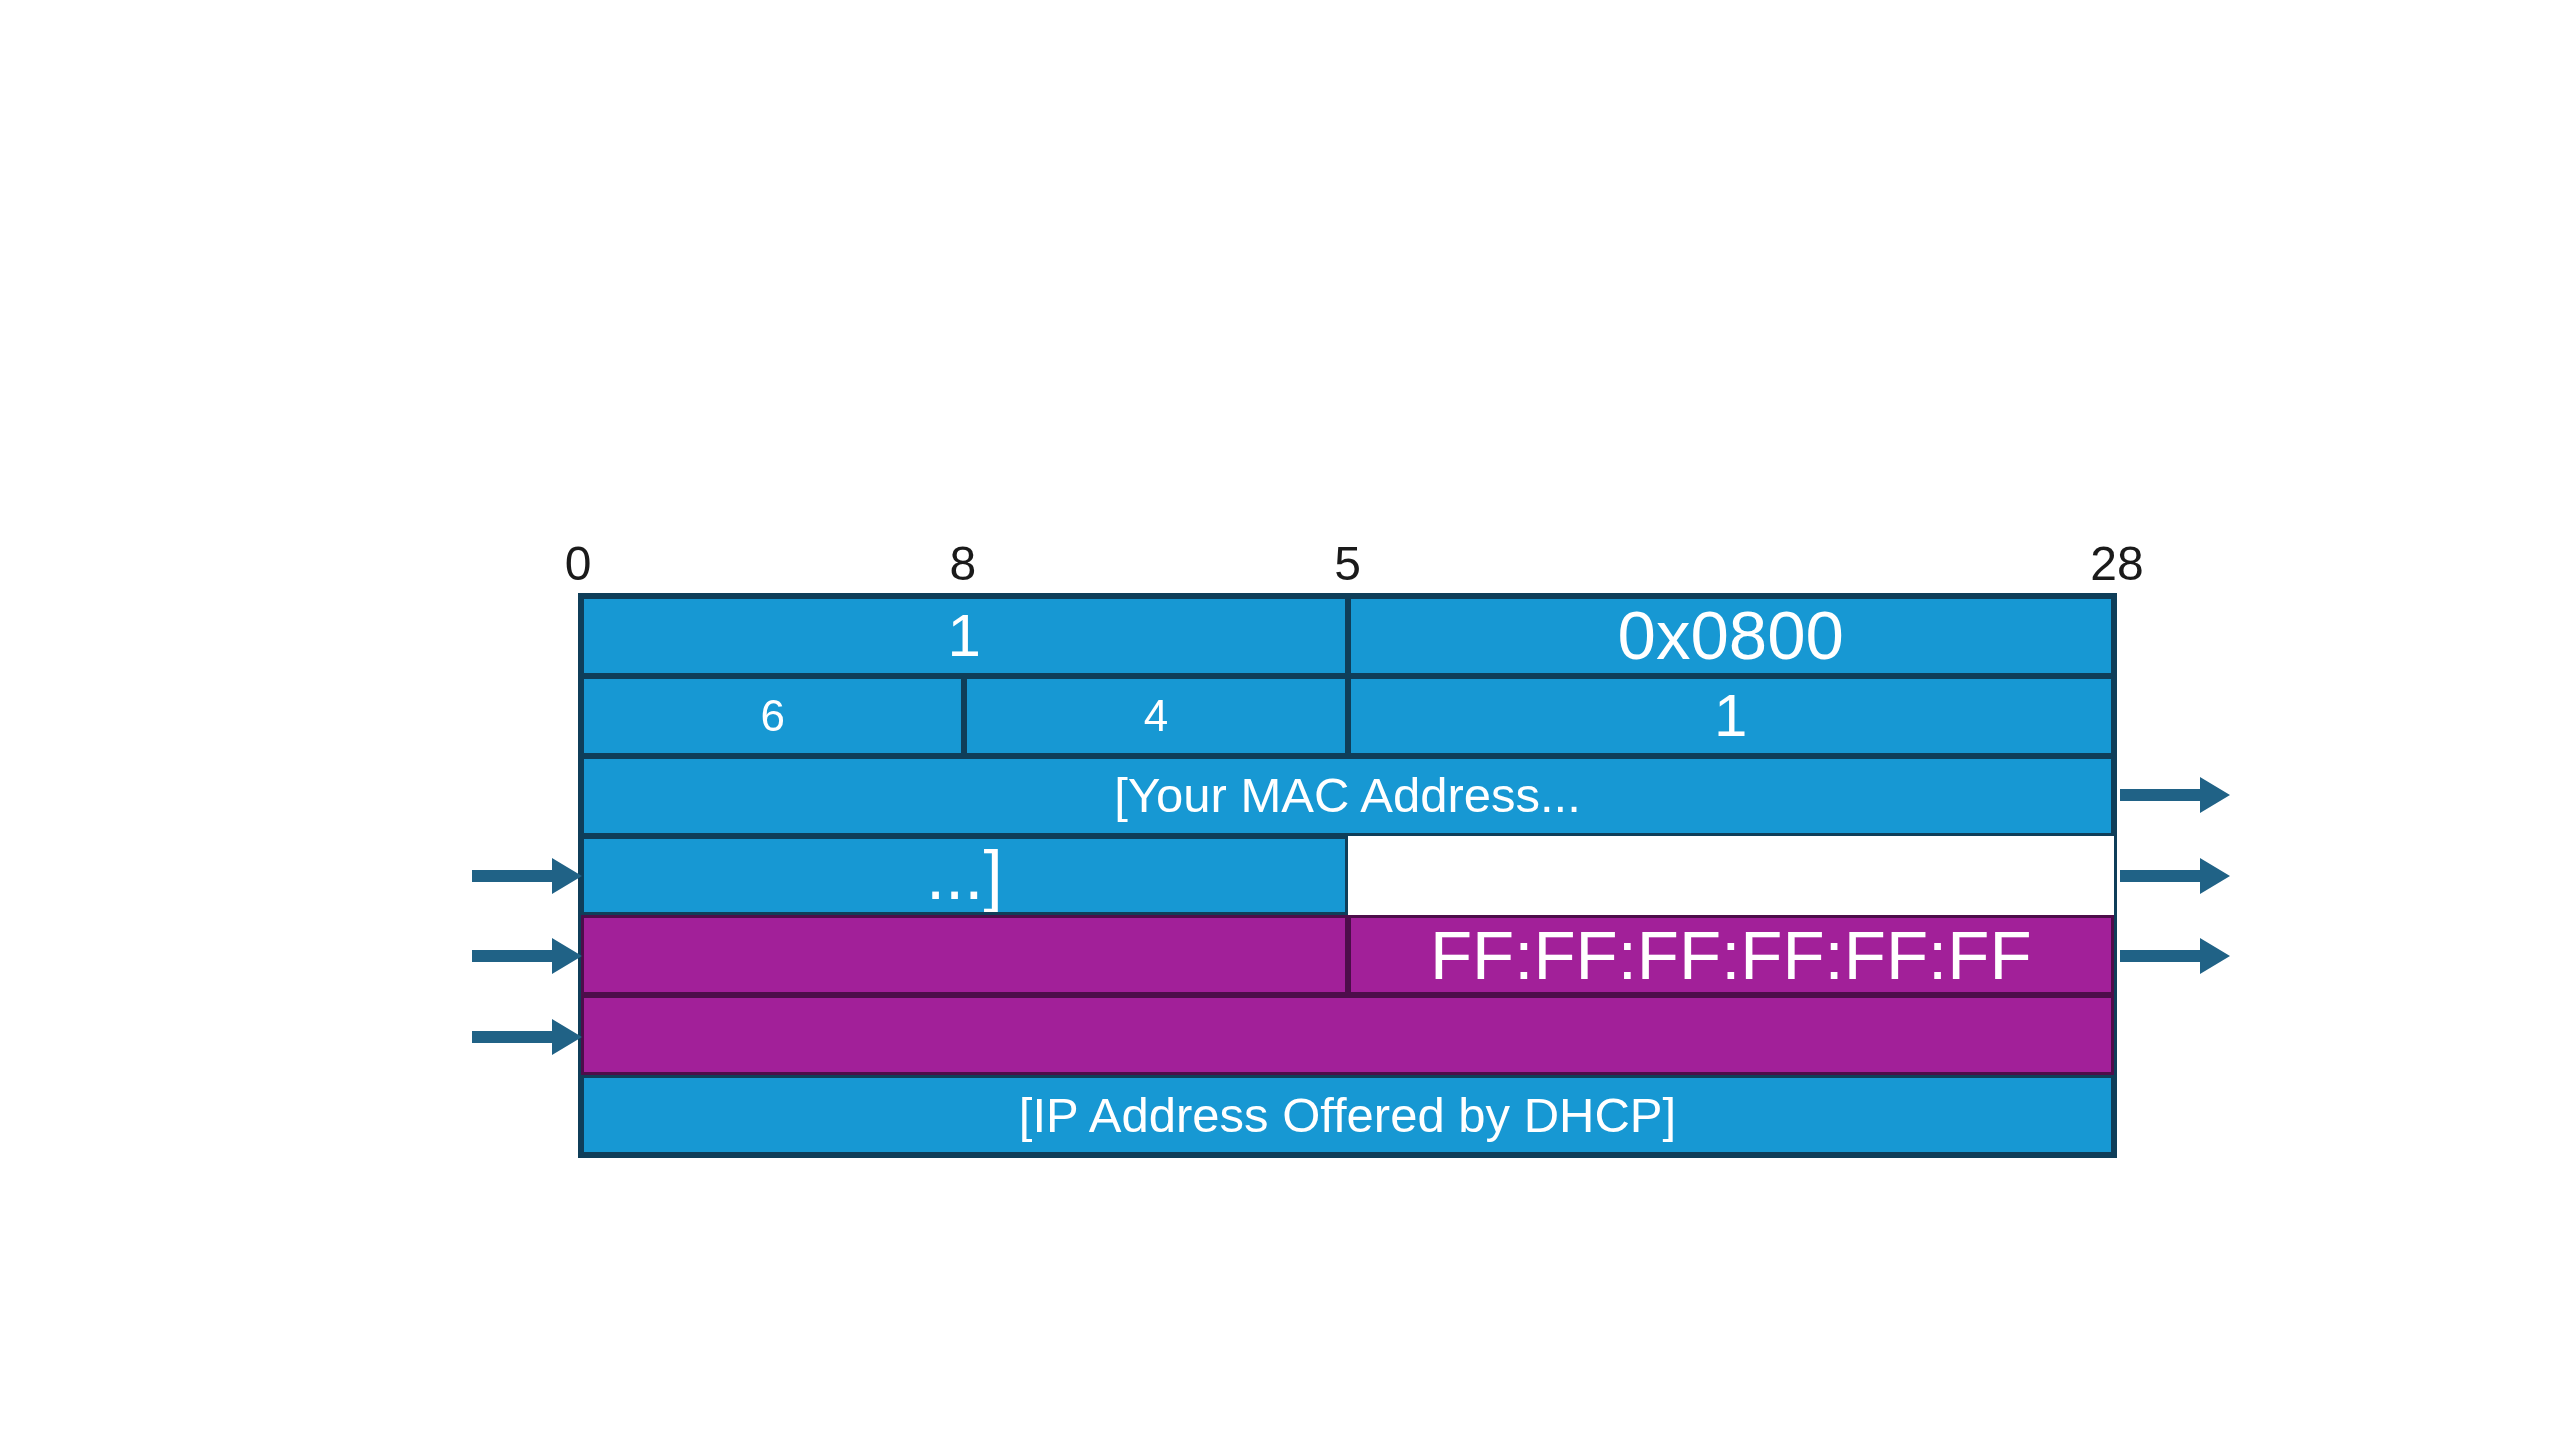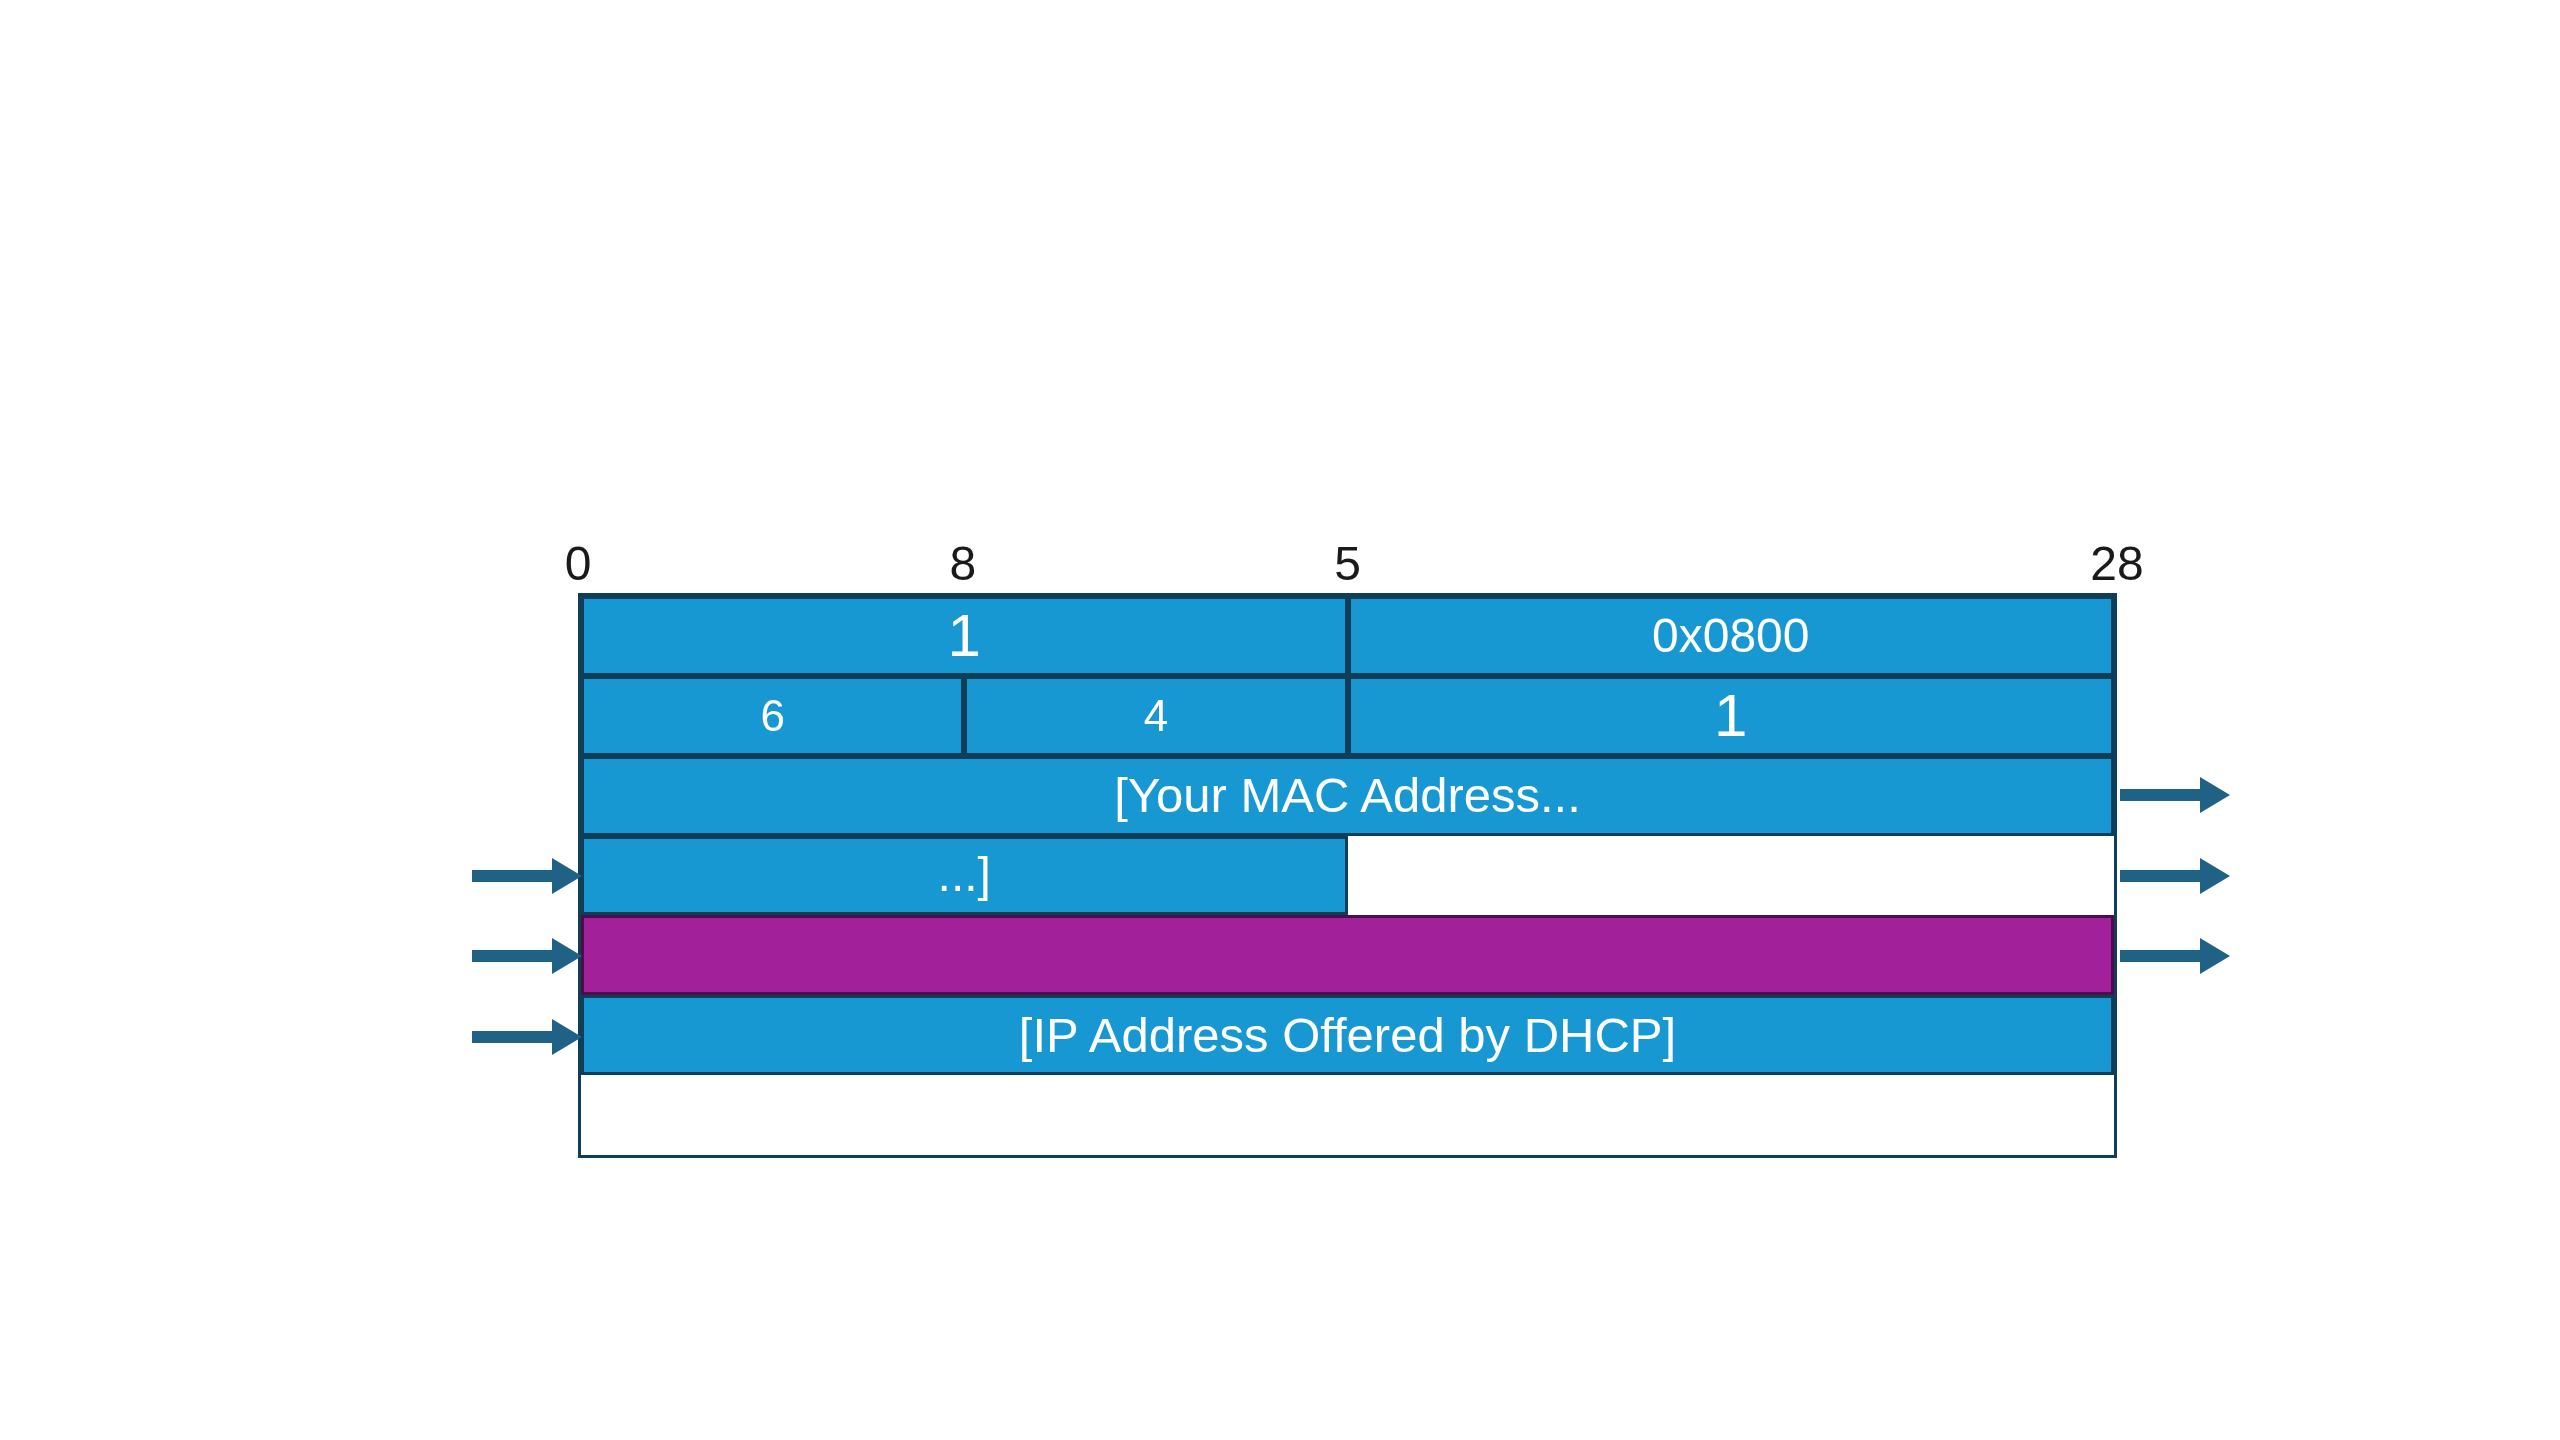--- a/index.html
+++ b/index.html
@@ -32,21 +32,21 @@
   .bit.p0{left:0%;} .bit.p25{left:25%;} .bit.p50{left:50%;} .bit.p100{left:100%;}
   
   .ptable{
     position:absolute;left:578px;top:593px;width:1539px;height:565px;
     display:grid;grid-template-rows:repeat(7,1fr);
     border:3px solid var(--blue-border,#0F3E59);
   }
   .prow{display:grid;width:100%;height:100%;}
   .cell{
     display:flex;align-items:center;justify-content:center;
-    color:var(--cell-text,#fff);font-size:48px;line-height:1;
+    color:var(--cell-text,#fff);font-size:69px;line-height:1;
     border:3px solid transparent;overflow:hidden;white-space:nowrap;
   }
   .cell[data-color="blue"]{background:var(--blue,#1798D3);border-color:var(--blue-border,#0F3E59);}
   .cell[data-color="purple"]{background:var(--purple,#A22099);border-color:var(--purple-border,#4D0D4A);}
   .fs-lg{font-size:60px;}
   .fs-md{font-size:49px;}
   .fs-sm{font-size:44px;}
   
   .arrow{position:absolute;width:110px;height:36px;}
   .arrow svg{display:block;width:100%;height:100%;}
@@ -85,20 +85,24 @@
     </div>
 
     <div class="prow" style="grid-template-columns:1fr;">
       <div class="cell fs-md" data-color="blue">[Your MAC Address...</div>
     </div>
 
     <div class="prow" style="grid-template-columns:1fr 1fr;">
       <div class="cell" data-color="blue">...]</div>
     </div>
 
+    <div class="prow" style="grid-template-columns:1fr 1fr;">
+      <div class="cell" data-color="purple"></div>
+      <div class="cell" data-color="purple">FF:FF:FF:FF:FF:FF</div>
+    </div>
 
     <div class="prow" style="grid-template-columns:1fr;">
       <div class="cell" data-color="purple"></div>
     </div>
 
     <div class="prow" style="grid-template-columns:1fr;">
       <div class="cell fs-md" data-color="blue">[IP Address Offered by DHCP]</div>
     </div>
 
   </div>

